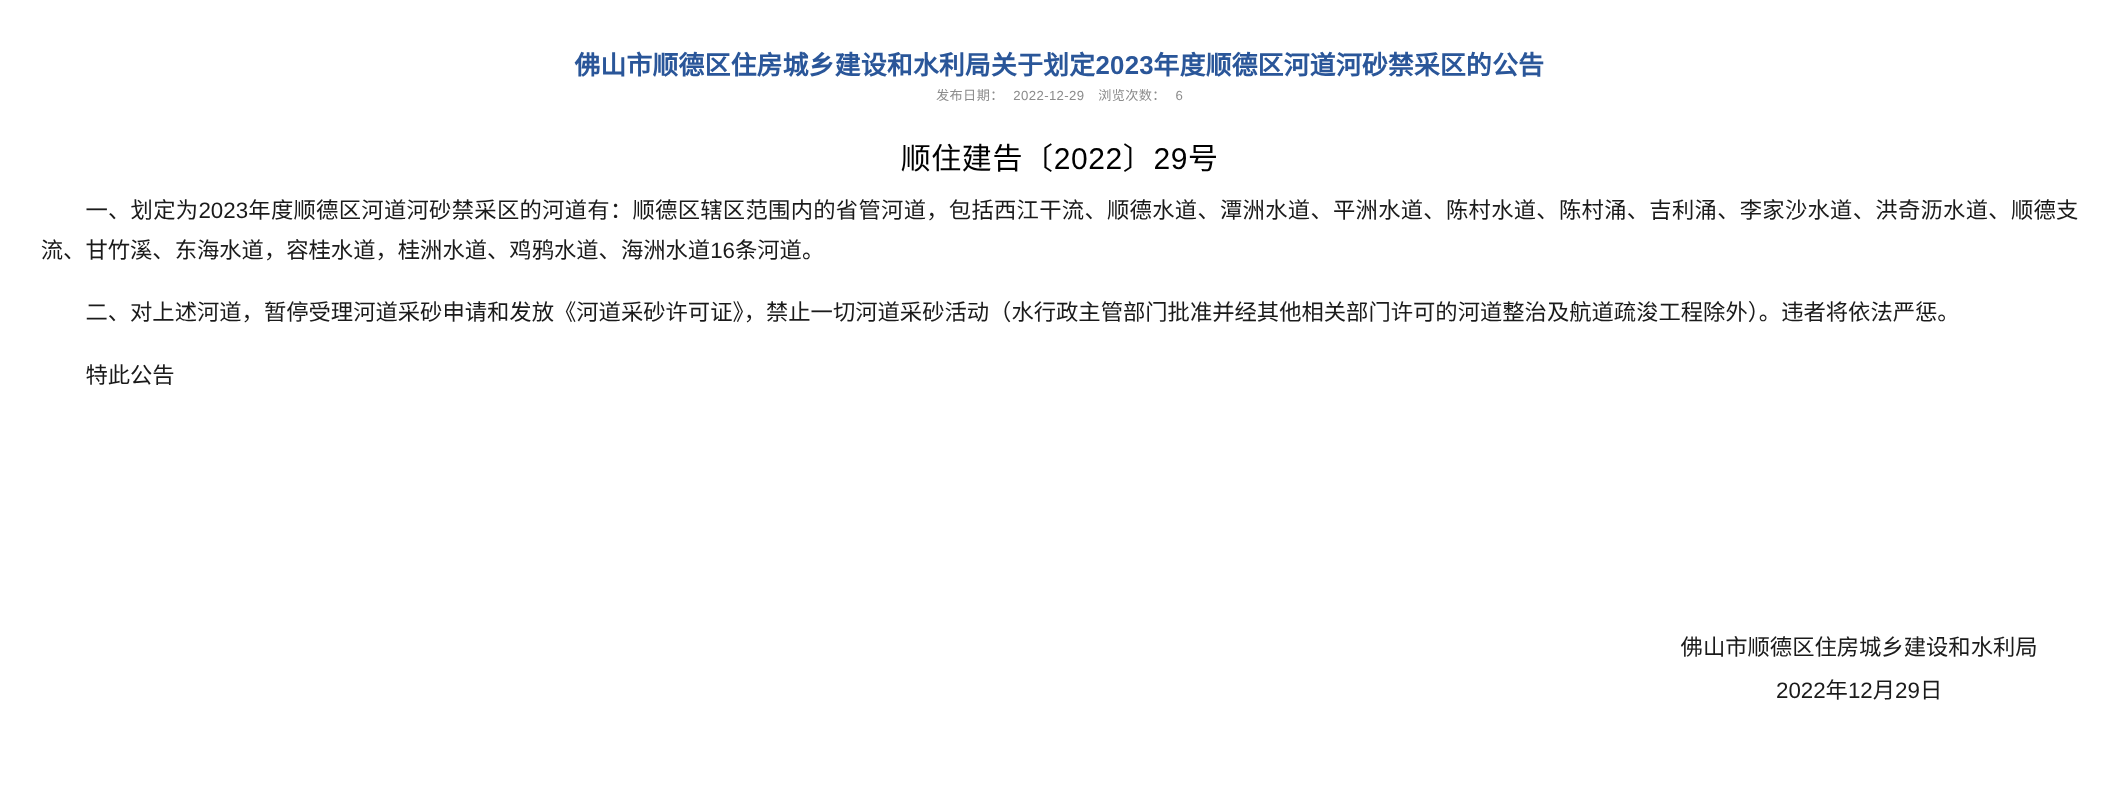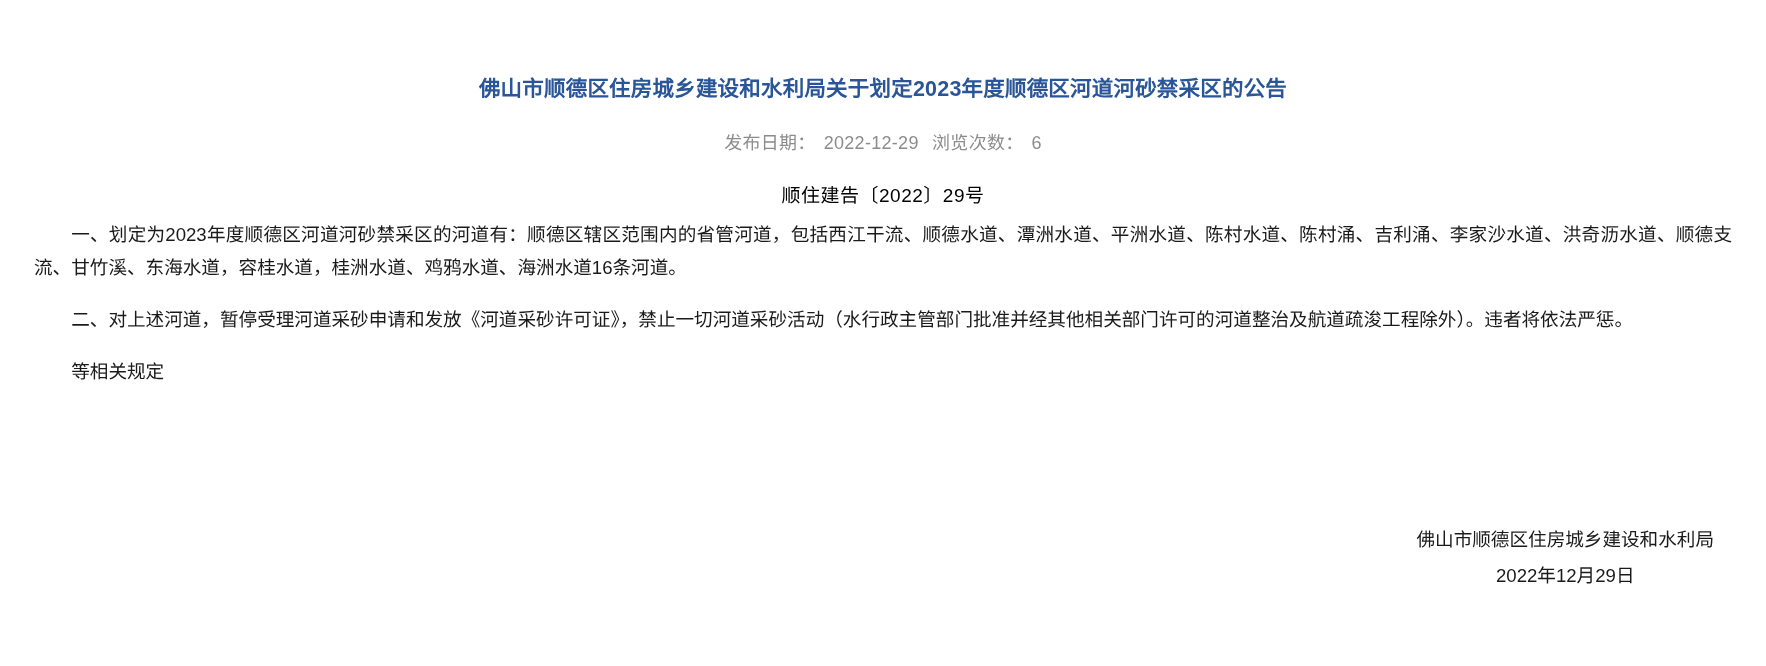--- a/index.html
+++ b/index.html
@@ -18,60 +18,59 @@
     position: relative;
     width: 1766px;
     height: 666px;
     box-sizing: border-box;
   }
   .content {
     padding: 0 34px;
   }
   .doc-title {
     margin: 0;
-    padding-top: 74px;
+    padding-top: 40px;
     text-align: center;
     font-size: 21.5px;
     font-weight: bold;
     color: #2a5699;
     letter-spacing: 0.2px;
     line-height: 1.4;
   }
   .meta {
-    margin-top: 24px;
     text-align: center;
-    font-size: 18px;
+    font-size: 11px;
     color: #8c8c8c;
     letter-spacing: 0.3px;
   }
   .meta span {
     margin: 0 4px;
   }
   .doc-number {
     margin-top: 26px;
     text-align: center;
-    font-size: 19px;
+    font-size: 25px;
     color: #000000;
     letter-spacing: 0.5px;
   }
   .para {
     margin-top: 9px;
     font-size: 18.6px;
     line-height: 1.78;
     text-align: justify;
     text-justify: inter-ideograph;
     text-indent: 2em;
     color: #1a1a1a;
   }
   .para:first-of-type {
     margin-top: 11px;
   }
   .sign-block {
     position: absolute;
-    right: 52px;
+    right: 68px;
     bottom: 72px;
     text-align: left;
     font-size: 18.6px;
     line-height: 1.95;
     color: #1a1a1a;
   }
   .sign-line {
     display: block;
     white-space: nowrap;
   }
@@ -91,21 +90,21 @@
 
     <div class="meta">
       <span>发布日期：</span><span>2022-12-29</span>
       <span>浏览次数：</span><span>6</span>
     </div>
 
     <div class="doc-number">顺住建告〔2022〕29号</div>
 
     <p class="para">一、划定为2023年度顺德区河道河砂禁采区的河道有：顺德区辖区范围内的省管河道，包括西江干流、顺德水道、潭洲水道、平洲水道、陈村水道、陈村涌、吉利涌、李家沙水道、洪奇沥水道、顺德支流、甘竹溪、东海水道，容桂水道，桂洲水道、鸡鸦水道、海洲水道16条河道。</p>
     <p class="para">二、对上述河道，暂停受理河道采砂申请和发放《河道采砂许可证》，禁止一切河道采砂活动（水行政主管部门批准并经其他相关部门许可的河道整治及航道疏浚工程除外）。违者将依法严惩。</p>
-    <p class="para">等相关规定</p>
+    <p class="para">特此公告</p>
 
   </div>
 
   <div class="sign-block">
     <span class="sign-line">佛山市顺德区住房城乡建设和水利局</span>
     <span class="sign-date">2022年12月29日</span>
   </div>
 </div>
 
 </body></html>

